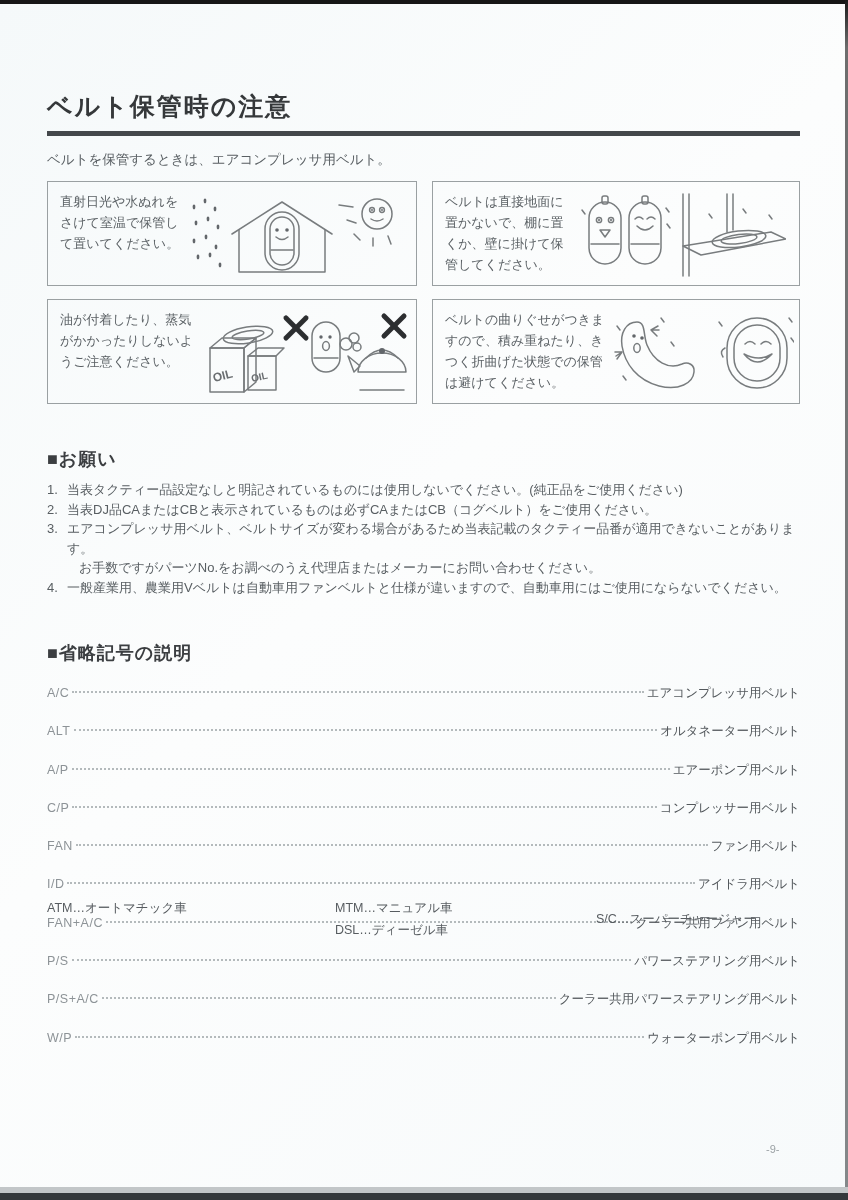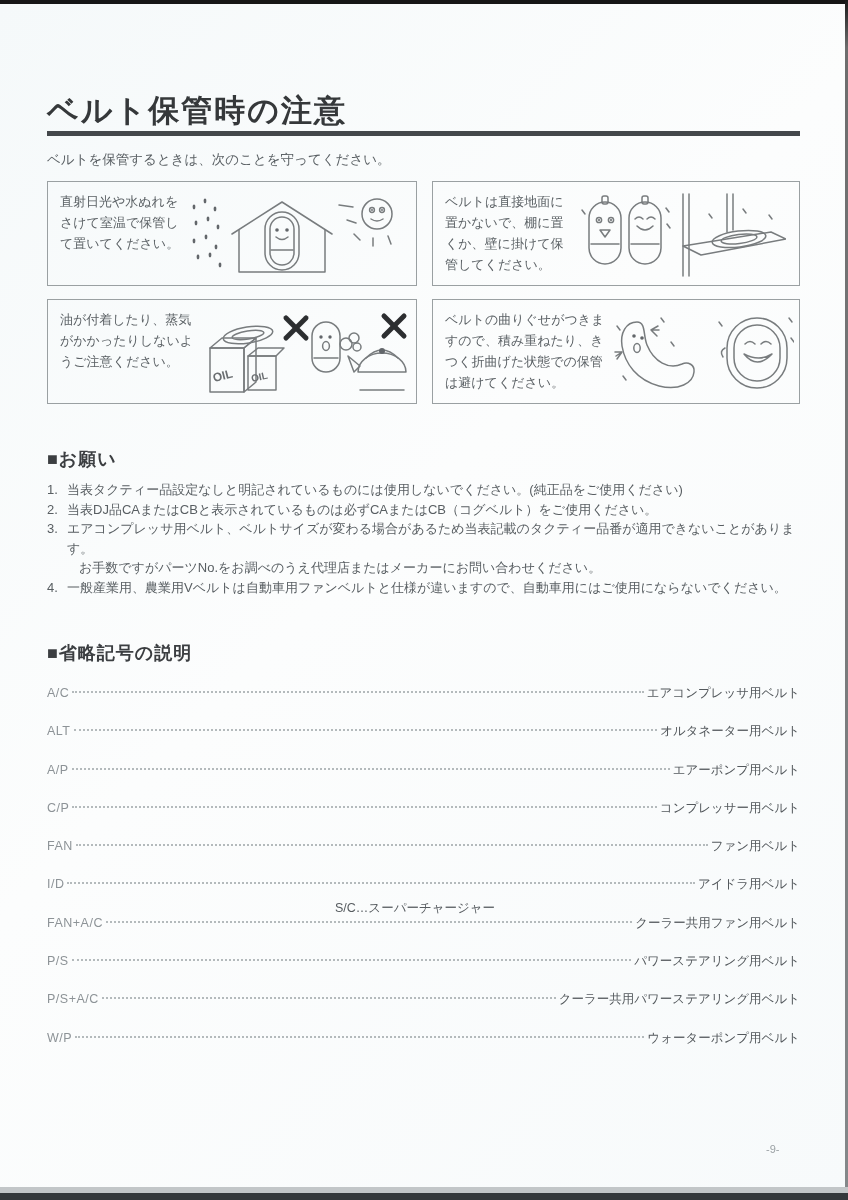--- a/index.html
+++ b/index.html
@@ -8,21 +8,21 @@
     position:relative; width:848px; height:1200px; margin:0 auto;
     background:linear-gradient(135deg,#f5f9fa 0%, #fcfdfd 45%, #f7fafb 100%);
     overflow:hidden; color:#5a6064;
   }
   .top-strip { position:absolute; top:0; left:0; width:100%; height:4px; background:#161616; }
   .right-edge { position:absolute; top:0; right:0; width:3px; height:100%;
     background:linear-gradient(180deg,#1a1a1a 0%, #6d6d6d 4%, #84888a 100%); }
   .bottom-shadow { position:absolute; bottom:7px; left:0; width:100%; height:6px; background:#c2c6c8; }
   .bottom-strip { position:absolute; bottom:0; left:0; width:100%; height:7px; background:#34383b; }
 
-  .title { position:absolute; left:47px; top:90px; font-size:31px; font-weight:bold;
+  .title { position:absolute; left:47px; top:90px; font-size:25px; font-weight:bold;
     color:#35383a; letter-spacing:2px;font-family:Liberation Mono, monospace; }
   .title-rule { position:absolute; left:47px; top:131px; width:753px; height:5px; background:#44484b; }
   .intro { position:absolute; left:47px; top:151px; font-size:13.5px; color:#5a6064; }
 
   .boxes { position:absolute; left:47px; top:181px; width:753px;
     display:grid; grid-template-columns:370px 368px; column-gap:15px; row-gap:13px; }
   .pbox { height:105px; border:1px solid #9aa0a2; background:transparent;
     display:flex; padding:9px 8px 6px 12px; }
   .pbox-text { font-size:13px; line-height:1.62; color:#5b6165; flex:0 0 auto; }
   .pbox-text.w1 { width:120px; }
@@ -59,21 +59,21 @@
 </style>
 </head>
 <body>
 
 <div class="page">
   <div class="top-strip"></div>
   <div class="right-edge"></div>
 
   <h1 class="title">ベルト保管時の注意</h1>
   <div class="title-rule"></div>
-  <p class="intro">ベルトを保管するときは、次のことを守ってください。</p>
+  <p class="intro">ベルトを保管するときは、エアコンプレッサ用ベルト。</p>
 
   <div class="boxes">
 
     <div class="pbox">
       <div class="pbox-text w1">直射日光や水ぬれをさけて室温で保管して置いてください。</div>
       <div class="pbox-art">
         <svg width="215" height="86" viewBox="0 0 215 86">
           <g>
             <ellipse class="art-fill" cx="7" cy="15" rx="1.4" ry="2.4"></ellipse>
               <ellipse class="art-fill" cx="18" cy="9" rx="1.4" ry="2.4"></ellipse>
@@ -304,20 +304,25 @@
       <div class="abbrev-row">
         <span class="abbrev-code">W/P</span>
         <span class="abbrev-leader"></span>
         <span class="abbrev-meaning">ウォーターポンプ用ベルト</span>
       </div>
     </div>
   </div>
 
   <div class="vehicle">
     <div class="vcol vcol1">
+      <div class="ventry"><span>ATM</span><span>…</span><span>オートマチック車</span></div>
+    </div>
+    <div class="vcol vcol2">
+      <div class="ventry"><span>MTM</span><span>…</span><span>マニュアル車</span></div>
+      <div class="ventry"><span>DSL</span><span>…</span><span>ディーゼル車</span></div>
     </div>
     <div class="vcol vcol3">
       <div class="ventry"><span>S/C</span><span>…</span><span>スーパーチャージャー</span></div>
     </div>
   </div>
 
   <div class="page-num">-9-</div>
 
   <div class="bottom-shadow"></div>
   <div class="bottom-strip"></div>

